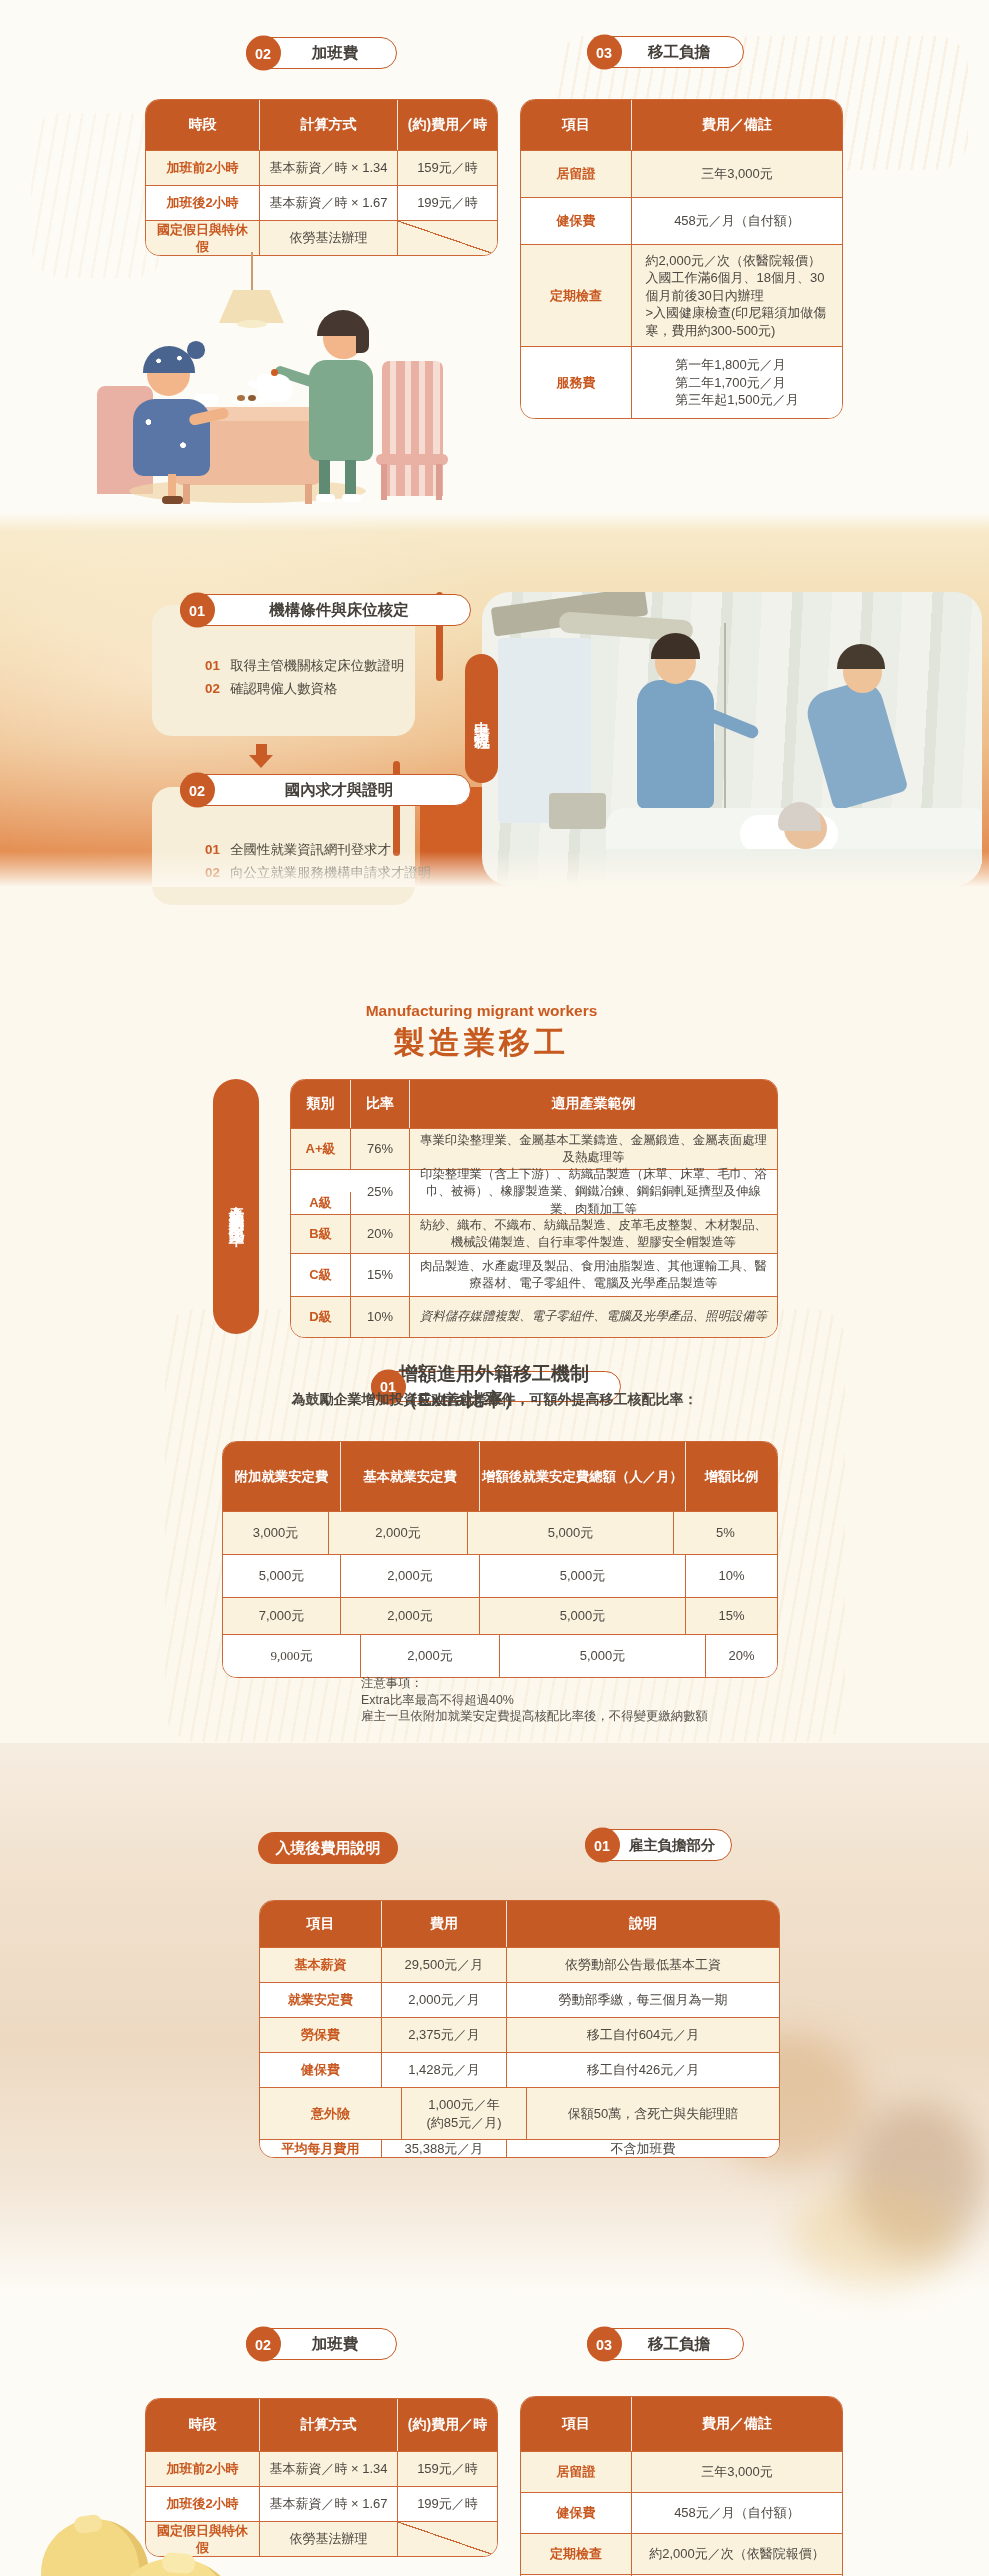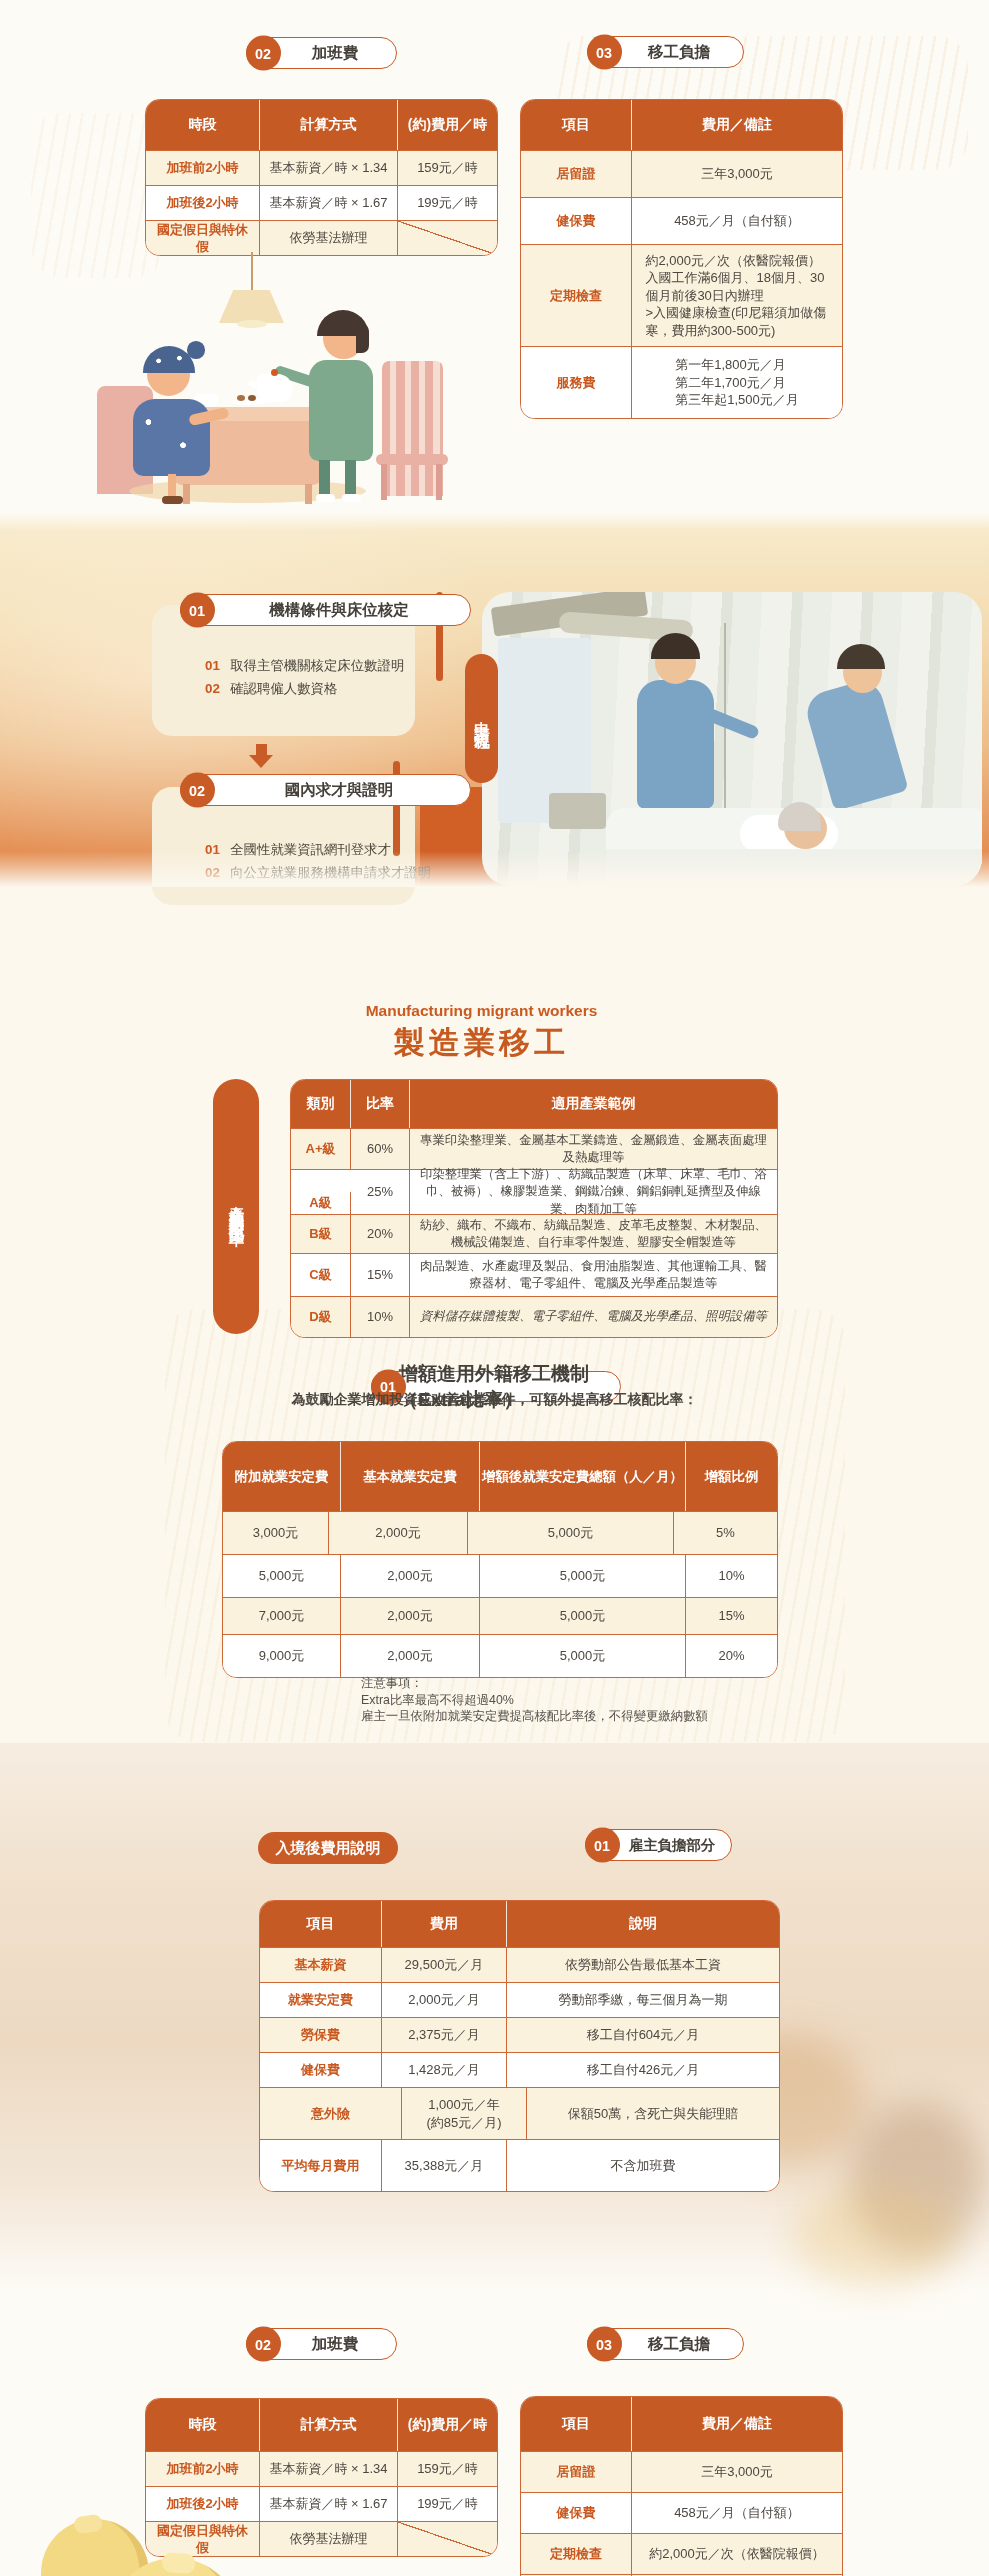--- a/index.html
+++ b/index.html
@@ -271,21 +271,21 @@
   <div class="vtab" style="left:213px;top:1079px;width:46px;height:255px;border-radius:23px;font-size:15.5px;letter-spacing:3.1px;">產業類別與核配比率</div>
 
   <div class="tbl" style="left:290px;top:1079px;width:486px;">
     <div class="thead" style="height:48px;">
       <div class="th" style="width:60px;">類別</div>
       <div class="th" style="width:59px;">比率</div>
       <div class="th" style="flex:1;">適用產業範例</div>
     </div>
     <div class="tr cream" style="height:41px;">
       <div class="td lbl" style="width:60px;">A+級</div>
-      <div class="td" style="width:59px;">60%</div>
+      <div class="td" style="width:59px;">76%</div>
       <div class="td" style="flex:1;font-size:12.4px;">專業印染整理業、金屬基本工業鑄造、金屬鍛造、金屬表面處理及熱處理等</div>
     </div>
     <div class="tr white" style="height:45px;">
       <div class="td lbl" style="width:60px;margin-top:22px;">A級</div>
       <div class="td" style="width:59px;">25%</div>
       <div class="td" style="flex:1;font-size:12.4px;">印染整理業（含上下游）、紡織品製造（床單、床罩、毛巾、浴巾、被褥）、橡膠製造業、鋼鐵冶鍊、鋼鋁銅軋延擠型及伸線業、肉類加工等</div>
     </div>
     <div class="tr cream" style="height:39px;">
       <div class="td lbl" style="width:60px;">B級</div>
       <div class="td" style="width:59px;">20%</div>
@@ -328,21 +328,21 @@
       <div class="td" style="width:206px;">5,000元</div>
       <div class="td" style="flex:1;">10%</div>
     </div>
     <div class="tr cream" style="height:37px;">
       <div class="td" style="width:118px;">7,000元</div>
       <div class="td" style="width:139px;">2,000元</div>
       <div class="td" style="width:206px;">5,000元</div>
       <div class="td" style="flex:1;">15%</div>
     </div>
     <div class="tr white" style="height:43px;">
-      <div class="td" style="width:118px;">9,000元</div>
+      <div class="td" style="width:138px;font-family:Liberation Serif, serif;">9,000元</div>
       <div class="td" style="width:139px;">2,000元</div>
       <div class="td" style="width:206px;">5,000元</div>
       <div class="td" style="flex:1;">20%</div>
     </div>
   </div>
 
   <div class="notes" style="left:361px;top:1675px;width:464px;">注意事項：
 Extra比率最高不得超過40%
 雇主一旦依附加就業安定費提高核配比率後，不得變更繳納數額</div>
 
@@ -377,21 +377,21 @@
       <div class="td lbl" style="width:122px;">健保費</div>
       <div class="td" style="width:125px;">1,428元／月</div>
       <div class="td" style="flex:1;">移工自付426元／月</div>
     </div>
     <div class="tr cream" style="height:52px;">
       <div class="td lbl" style="width:142px;">意外險</div>
       <div class="td pre" style="width:125px;">1,000元／年
 (約85元／月)</div>
       <div class="td" style="flex:1;">保額50萬，含死亡與失能理賠</div>
     </div>
-    <div class="tr white" style="height:52px;">
+    <div class="tr white" style="height:18px;">
       <div class="td lbl" style="width:122px;">平均每月費用</div>
       <div class="td" style="width:125px;">35,388元／月</div>
       <div class="td" style="flex:1;">不含加班費</div>
     </div>
   </div>
 
   <div class="pill" style="left:246px;top:2328px;width:149px;height:30px;">
     <div class="pill-num">02</div>
     <div class="pill-title">加班費</div>
   </div>

